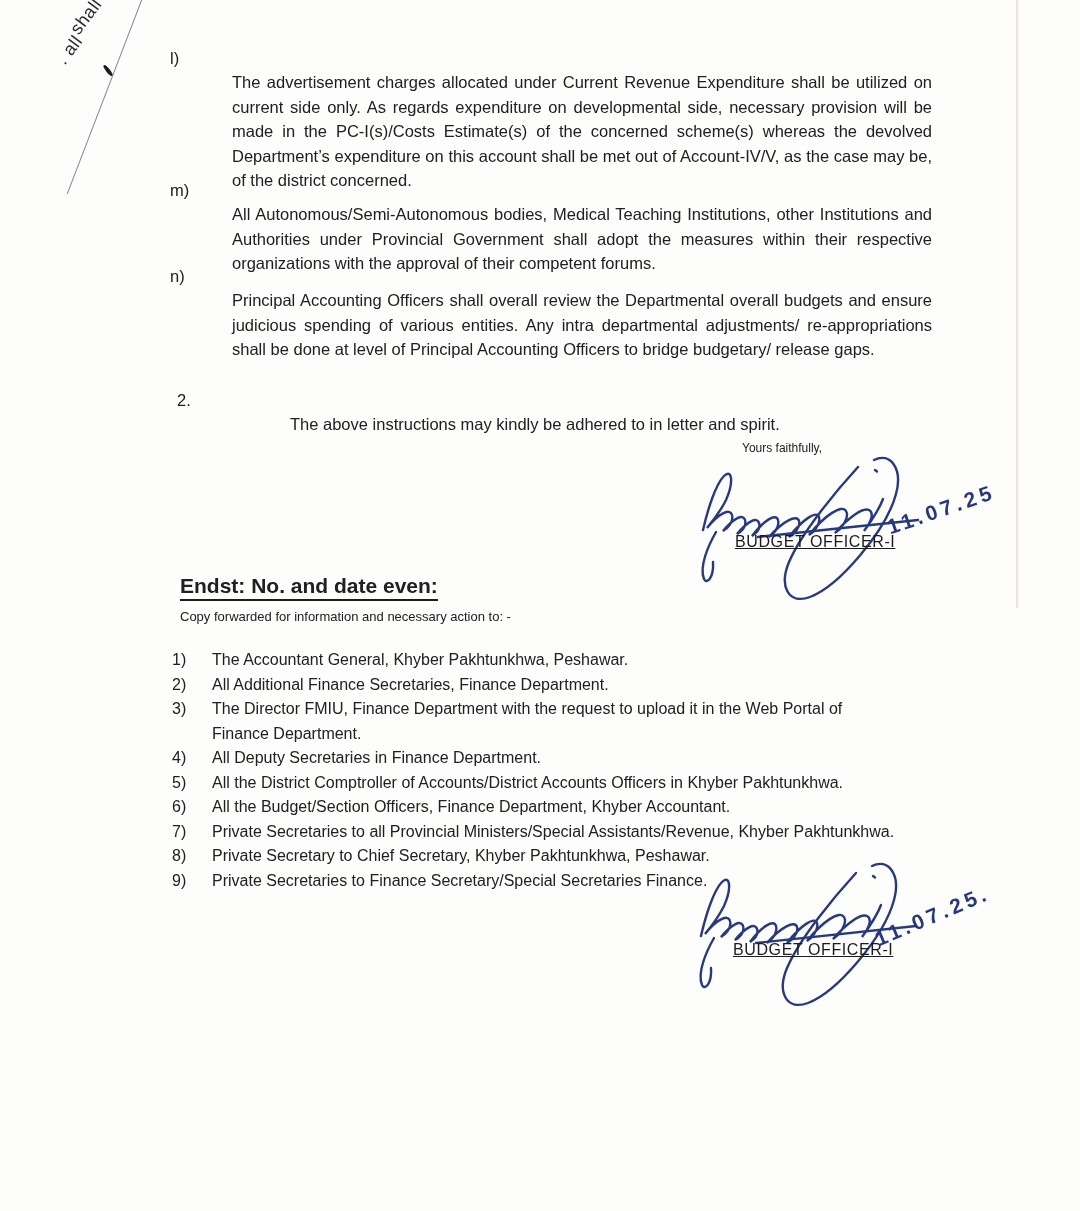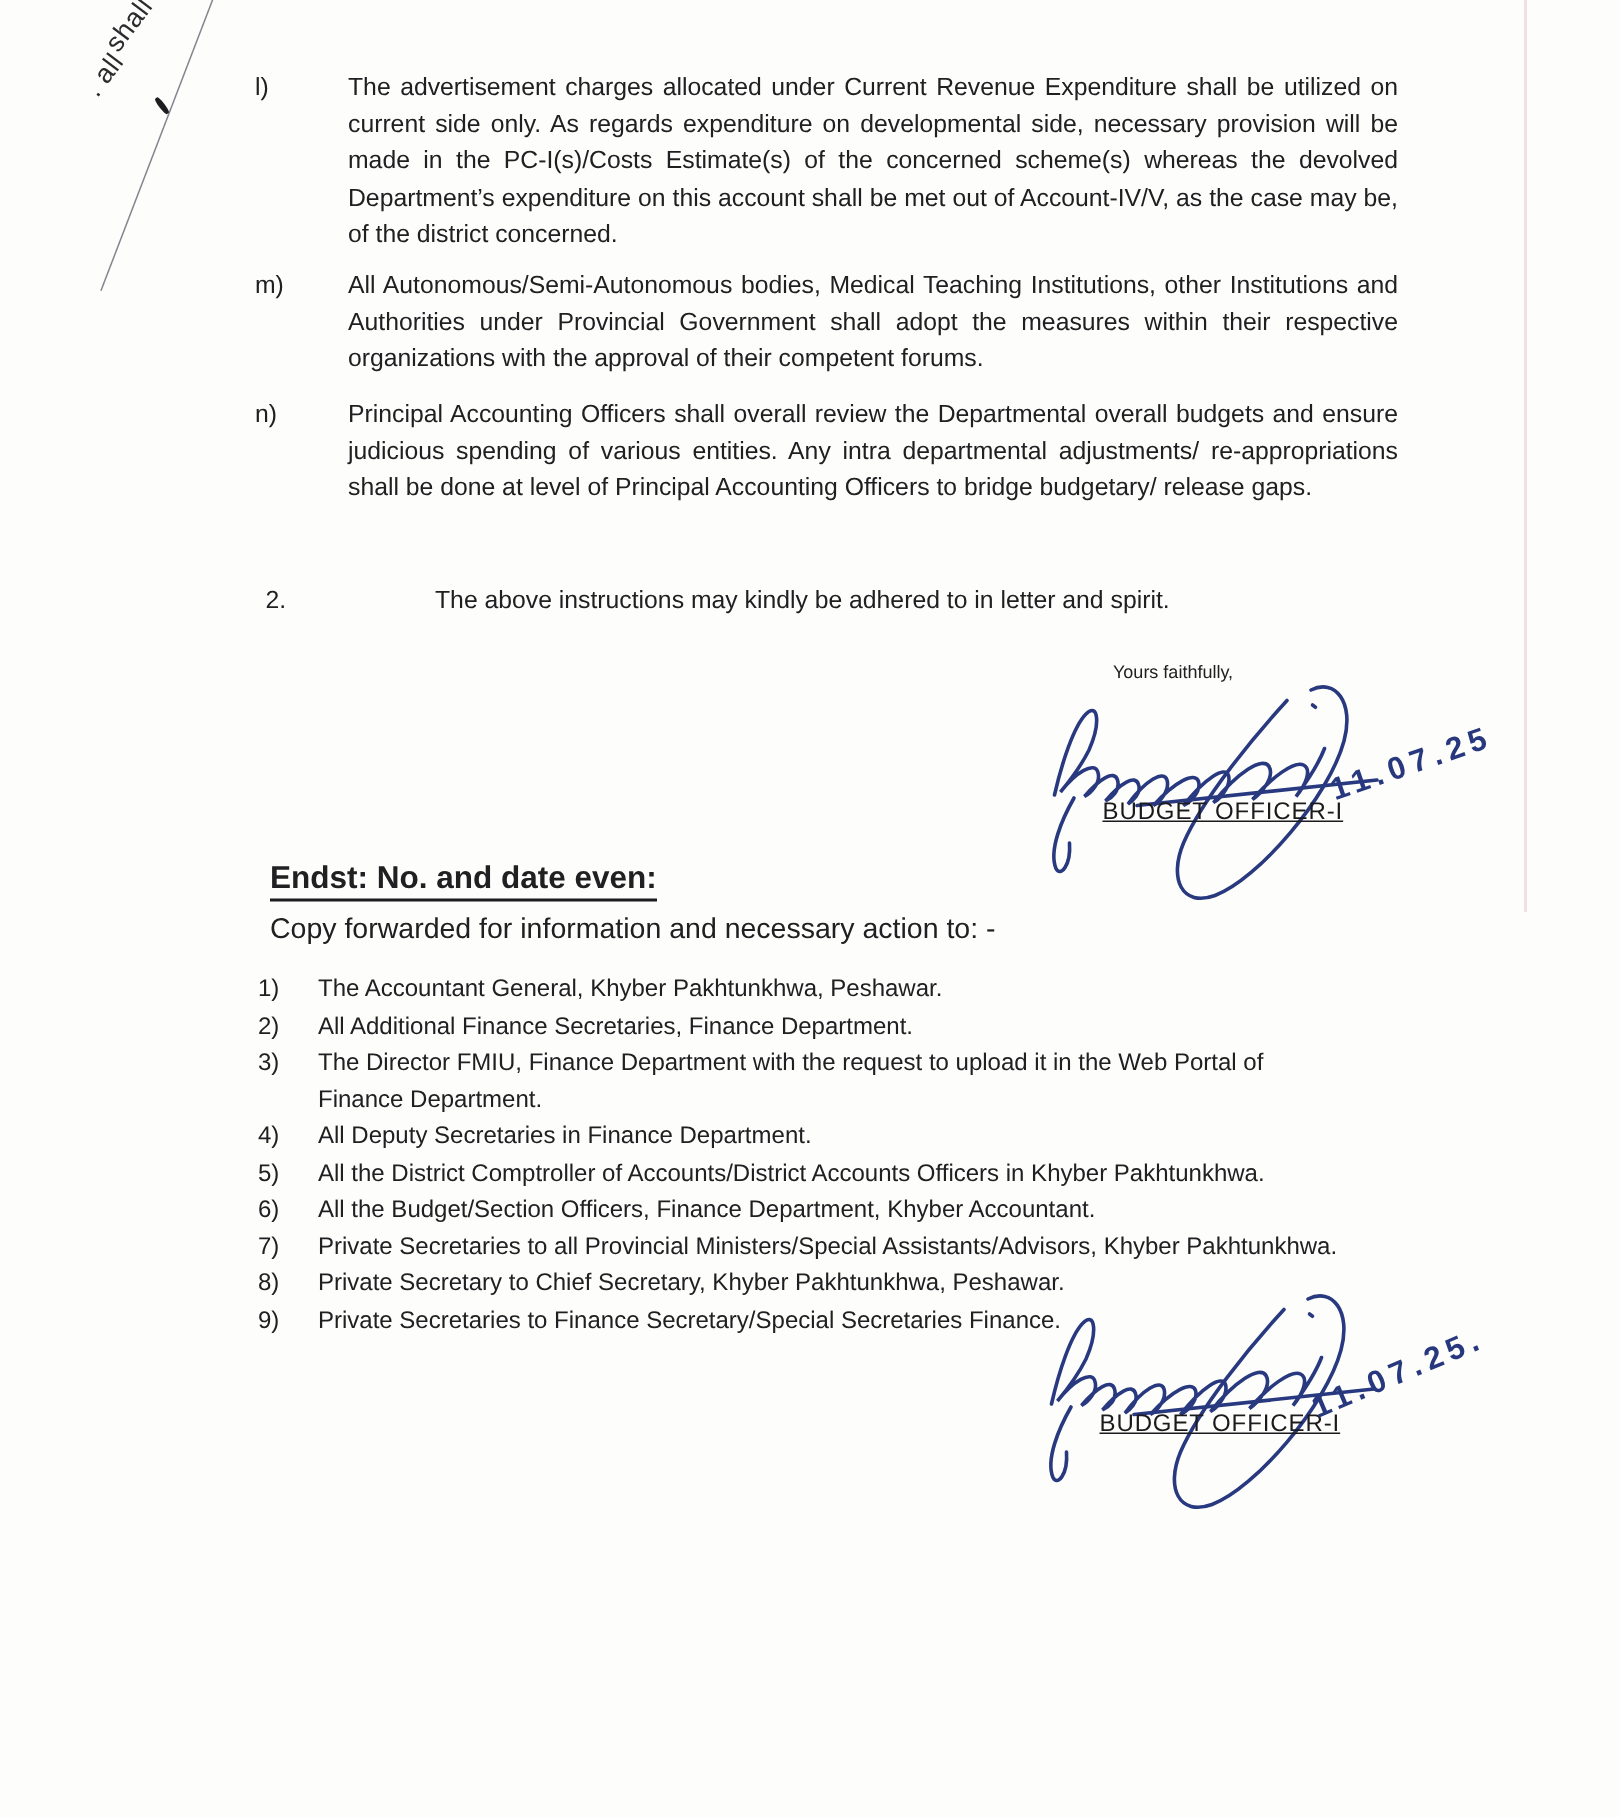--- a/index.html
+++ b/index.html
@@ -39,40 +39,40 @@
   .scan-line-right{
     position:absolute;left:1016px;top:0;width:2px;height:608px;
     background:#eee2e2;
   }
   
   .para{
     position:absolute;display:flex;
     font-size:16.5px;line-height:24.5px;
   }
   .para .lbl{width:62px;flex:0 0 62px;}
-  .para .txt{width:700px;text-align:justify;}
+  .para .txt{width:700px;text-align:justify;margin-top:24px;}
   .p-l{left:170px;top:46px;}
   .p-m{left:170px;top:178px;}
   .p-n{left:170px;top:264px;}
   .p-2{left:177px;top:388px;}
   .p-2 .lbl{width:113px;flex:0 0 113px;}
   .p-2 .txt{width:620px;text-align:left;}
   .salutation{
     position:absolute;left:742px;top:441px;
     font-size:12px;
   }
   .endst-head{
     position:absolute;left:180px;top:574px;
     font-size:21px;font-weight:700;
     border-bottom:2.4px solid #1c1c1e;
     padding-bottom:1px;
   }
   .copy-line{
     position:absolute;left:180px;top:609px;
-    font-size:19px;
+    font-size:13px;
   }
   .recipients{
     position:absolute;left:172px;top:648px;width:790px;
     font-size:16px;line-height:24.5px;
   }
   .recipient{
     display:grid;grid-template-columns:40px 1fr;
   }
   .recipient .rtxt{white-space:pre-line;max-width:748px;}
   
@@ -170,21 +170,21 @@
     <div class="recipient">
       <span class="rnum">5)</span>
       <span class="rtxt">All the District Comptroller of Accounts/District Accounts Officers in Khyber Pakhtunkhwa.</span>
     </div>
     <div class="recipient">
       <span class="rnum">6)</span>
       <span class="rtxt">All the Budget/Section Officers, Finance Department, Khyber Accountant.</span>
     </div>
     <div class="recipient">
       <span class="rnum">7)</span>
-      <span class="rtxt">Private Secretaries to all Provincial Ministers/Special Assistants/Advisors, Khyber Pakhtunkhwa.</span>
+      <span class="rtxt">Private Secretaries to all Provincial Ministers/Special Assistants/Revenue, Khyber Pakhtunkhwa.</span>
     </div>
     <div class="recipient">
       <span class="rnum">8)</span>
       <span class="rtxt">Private Secretary to Chief Secretary, Khyber Pakhtunkhwa, Peshawar.</span>
     </div>
     <div class="recipient">
       <span class="rnum">9)</span>
       <span class="rtxt">Private Secretaries to Finance Secretary/Special Secretaries Finance.</span>
     </div>
   </div>

